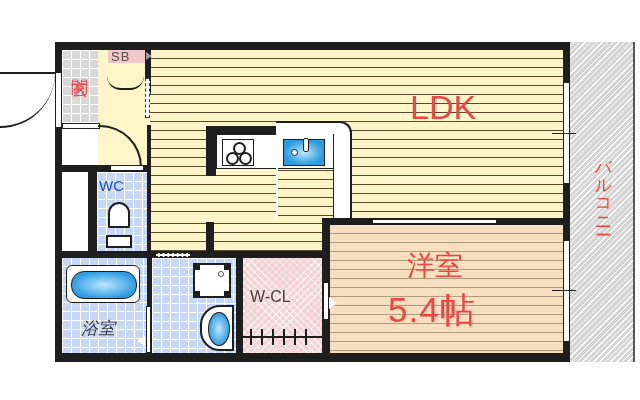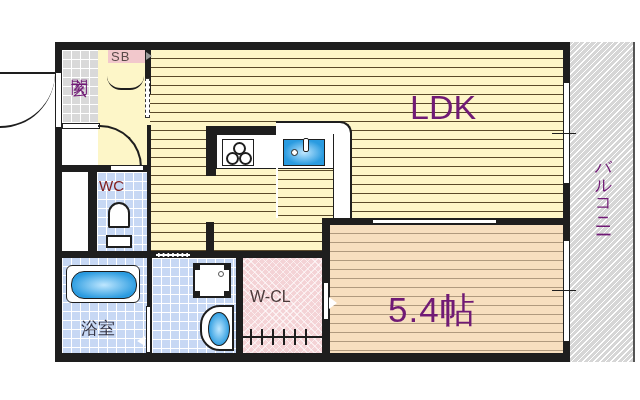--- a/index.html
+++ b/index.html
@@ -5,21 +5,21 @@
   html,body{margin:0;padding:0;background:#ffffff;}
   body{width:640px;height:400px;position:relative;overflow:hidden;font-family:"Liberation Sans","DejaVu Sans",sans-serif;}
   .abs{position:absolute;}
   .wall{position:absolute;background:#1e1e1e;}
   .floor-wood{background-color:#fdf6c8;background-image:repeating-linear-gradient(to bottom,#fdf6c8 0,#fdf6c8 8px,#5a4a2a 8px,#5a4a2a 9px);}
   .floor-wood2{background-color:#f7dfbf;background-image:repeating-linear-gradient(to bottom,#f7dfbf 0,#f7dfbf 8px,#b09a7e 8px,#b09a7e 9px);}
   .tile-grey{background-color:#d9d9d9;background-image:linear-gradient(#ffffff 1px,transparent 1px),linear-gradient(90deg,#ffffff 1px,transparent 1px);background-size:9px 9px;}
   .tile-blue{background-color:#c7d8f4;background-image:linear-gradient(#ffffff 1px,transparent 1px),linear-gradient(90deg,#ffffff 1px,transparent 1px);background-size:9px 9px;}
   .pink-cross{background-color:#f4d3d6;background-image:repeating-linear-gradient(45deg,rgba(255,255,255,.6) 0,rgba(255,255,255,.6) 1px,transparent 1px,transparent 5px),repeating-linear-gradient(-45deg,rgba(255,255,255,.6) 0,rgba(255,255,255,.6) 1px,transparent 1px,transparent 5px);}
   .balcony{background-color:#d6d6d6;background-image:repeating-linear-gradient(-45deg,#ffffff 0,#ffffff 1px,transparent 1px,transparent 4px);}
-  .label{position:absolute;color:#701a75;line-height:1;white-space:nowrap;}
+  .label{position:absolute;color:#ef4444;line-height:1;white-space:nowrap;}
   .win{position:absolute;background:#ffffff;border:1px solid #1e1e1e;box-sizing:border-box;}
 </style>
 </head>
 <body>
 
 <div class="abs" style="left:0;top:0;width:640px;height:400px;">
 
   <div class="abs balcony" style="left:570px;top:42px;width:64px;height:320px;border-right:1px solid #555;"></div>
   <div class="abs" style="left:633px;top:42px;width:1px;height:320px;background:#555;"></div>
   <div class="label" style="left:594px;top:148px;width:18px;font-size:17px;writing-mode:vertical-rl;">バルコニー</div>
@@ -64,21 +64,21 @@
   <div class="label" style="left:68px;top:66px;width:20px;font-size:17px;writing-mode:vertical-rl;">玄関</div>
 
   <div class="abs" style="left:108px;top:50px;width:37px;height:13px;background:#f2c8cc;"></div>
   <div class="label" style="left:111px;top:50px;font-size:13px;color:#5a4a4a;letter-spacing:1px;">SB</div>
   <div class="abs" style="left:146px;top:52px;width:0;height:0;border-top:4px solid transparent;border-bottom:4px solid transparent;border-left:6px solid #999;"></div>
 
   <div class="abs" style="left:107px;top:76px;width:37px;height:14px;border-bottom:2px solid #1e1e1e;border-radius:0 0 18px 18px;box-sizing:border-box;"></div>
   <div class="abs" style="left:98px;top:125px;width:44px;height:42px;border-top:2px solid #1e1e1e;border-right:2px solid #1e1e1e;border-radius:0 42px 0 0;box-sizing:border-box;"></div>
   <div class="abs" style="left:145px;top:78px;width:5px;height:40px;background:#fff;border:1px dashed #333;box-sizing:border-box;"></div>
 
-  <div class="label" style="left:99px;top:178px;font-size:15px;color:#7f1d1d;">WC</div>
+  <div class="label" style="left:99px;top:178px;font-size:15px;color:#1d4ed8;">WC</div>
   <div class="abs" style="left:108px;top:202px;width:22px;height:26px;background:#fff;border:2px solid #1e1e1e;border-radius:12px 12px 2px 2px;box-sizing:border-box;"></div>
   <div class="abs" style="left:106px;top:235px;width:26px;height:13px;background:#fff;border:2px solid #1e1e1e;box-sizing:border-box;"></div>
   <div class="abs" style="left:110px;top:165px;width:34px;height:6px;background:#fff;border:1px solid #1e1e1e;box-sizing:border-box;"></div>
 
   <div class="abs" style="left:206px;top:126px;width:70px;height:12px;background:#1e1e1e;"></div>
   <div class="abs" style="left:206px;top:126px;width:10px;height:50px;background:#1e1e1e;"></div>
   <div class="abs" style="left:216px;top:134px;width:118px;height:35px;background:#fff;border:1px solid #1e1e1e;box-sizing:border-box;"></div>
   <div class="abs" style="left:276px;top:121px;width:76px;height:97px;border:2px solid #1e1e1e;border-bottom:none;border-left:none;border-radius:0 12px 0 0;background:#fff;box-sizing:border-box;"></div>
   <div class="abs" style="left:278px;top:134px;width:56px;height:84px;background:#fdf6c8;background-image:repeating-linear-gradient(to bottom,#fdf6c8 0,#fdf6c8 8px,#5a4a2a 8px,#5a4a2a 9px);border-top:1px solid #1e1e1e;border-right:1px solid #1e1e1e;box-sizing:border-box;"></div>
   <div class="abs" style="left:278px;top:134px;width:55px;height:35px;background:#fff;border-bottom:1px solid #1e1e1e;box-sizing:border-box;"></div>
@@ -90,31 +90,32 @@
   </div>
   <div class="abs" style="left:283px;top:139px;width:42px;height:27px;border:1px solid #1e1e1e;background:radial-gradient(ellipse at center,#bfe7ff 0,#2a9be0 70%);box-sizing:border-box;">
     <div class="abs" style="left:7px;top:9px;width:5px;height:5px;border:1px solid #1e1e1e;border-radius:50%;background:#fff;"></div>
     <div class="abs" style="left:19px;top:-2px;width:4px;height:12px;border:1px solid #1e1e1e;background:#fff;border-radius:2px;"></div>
   </div>
 
   <div class="label" style="left:410px;top:90px;font-size:34px;">LDK</div>
 
   <div class="abs" style="left:372px;top:219px;width:125px;height:5px;background:#fff;border:1px solid #1e1e1e;box-sizing:border-box;"></div>
 
+  <div class="label" style="left:407px;top:252px;font-size:28px;">洋室</div>
   <div class="label" style="left:388px;top:292px;font-size:35px;letter-spacing:1px;">5.4帖</div>
 
   <div class="win" style="left:563px;top:82px;width:7px;height:102px;"></div>
   <div class="abs" style="left:552px;top:133px;width:24px;height:1px;background:#1e1e1e;"></div>
   <div class="win" style="left:563px;top:240px;width:7px;height:102px;"></div>
   <div class="abs" style="left:552px;top:290px;width:24px;height:1px;background:#1e1e1e;"></div>
 
   <div class="abs" style="left:66px;top:265px;width:74px;height:38px;background:#fff;border:1px solid #1e1e1e;border-radius:6px;box-sizing:border-box;">
     <div class="abs" style="left:4px;top:5px;width:64px;height:26px;border:1px solid #1e1e1e;border-radius:13px;background:radial-gradient(ellipse at center,#bfe7ff 0,#2a9be0 75%);"></div>
   </div>
-  <div class="label" style="left:81px;top:320px;font-size:17px;color:#334;">浴室</div>
+  <div class="label" style="left:81px;top:320px;font-size:17px;color:#334;font-style:italic;">浴室</div>
   <div class="abs" style="left:146px;top:306px;width:5px;height:47px;background:#fff;border:1px solid #1e1e1e;box-sizing:border-box;"></div>
   <div class="abs" style="left:137px;top:336px;width:0;height:0;border-top:5px solid transparent;border-bottom:5px solid transparent;border-right:8px solid #fff;"></div>
 
   <div class="abs" style="left:155px;top:253px;width:36px;height:4px;background:#fff;border:1px dashed #1e1e1e;box-sizing:border-box;"></div>
   <div class="abs" style="left:193px;top:263px;width:38px;height:35px;background:#fff;border:2px solid #1e1e1e;box-sizing:border-box;">
     <div class="abs" style="left:0;top:0;width:5px;height:5px;background:#1e1e1e;"></div>
     <div class="abs" style="right:0;top:0;width:5px;height:5px;background:#1e1e1e;"></div>
     <div class="abs" style="left:0;bottom:0;width:5px;height:5px;background:#1e1e1e;"></div>
     <div class="abs" style="right:0;bottom:0;width:5px;height:5px;background:#1e1e1e;"></div>
     <div class="abs" style="left:23px;top:6px;width:4px;height:4px;border:1px solid #555;border-radius:50%;"></div>

